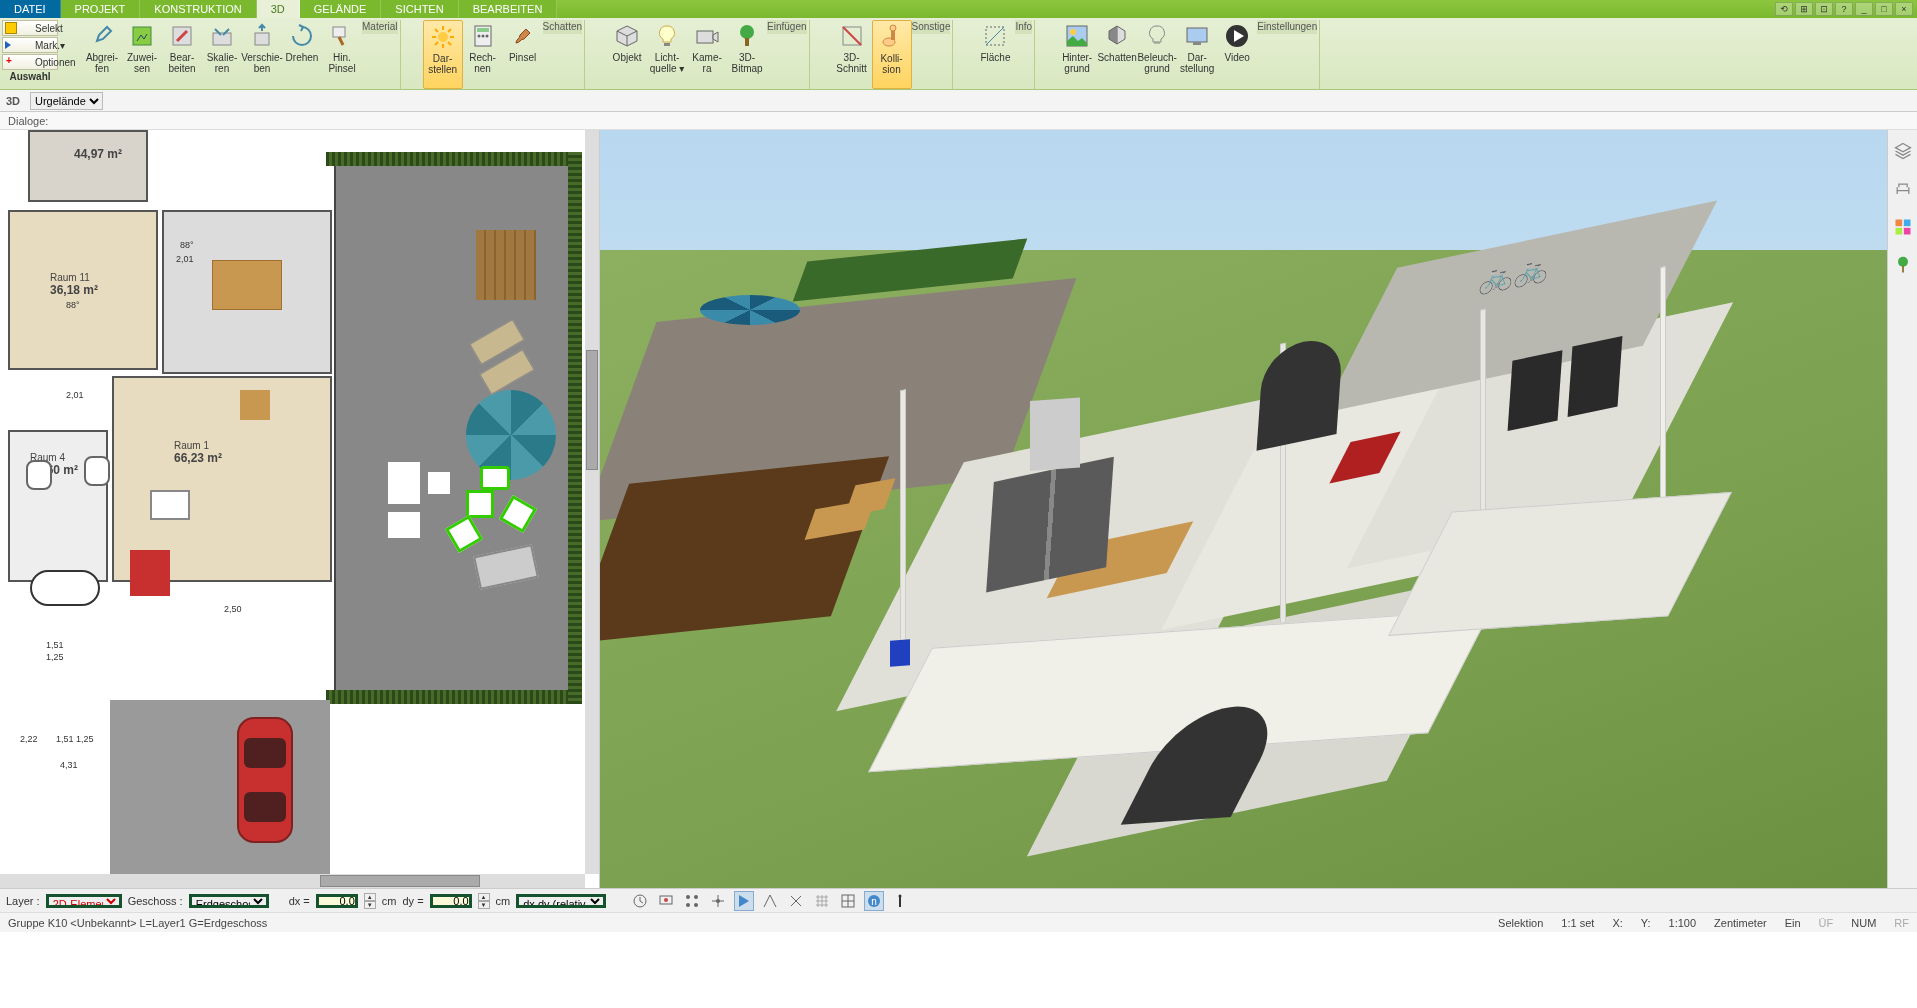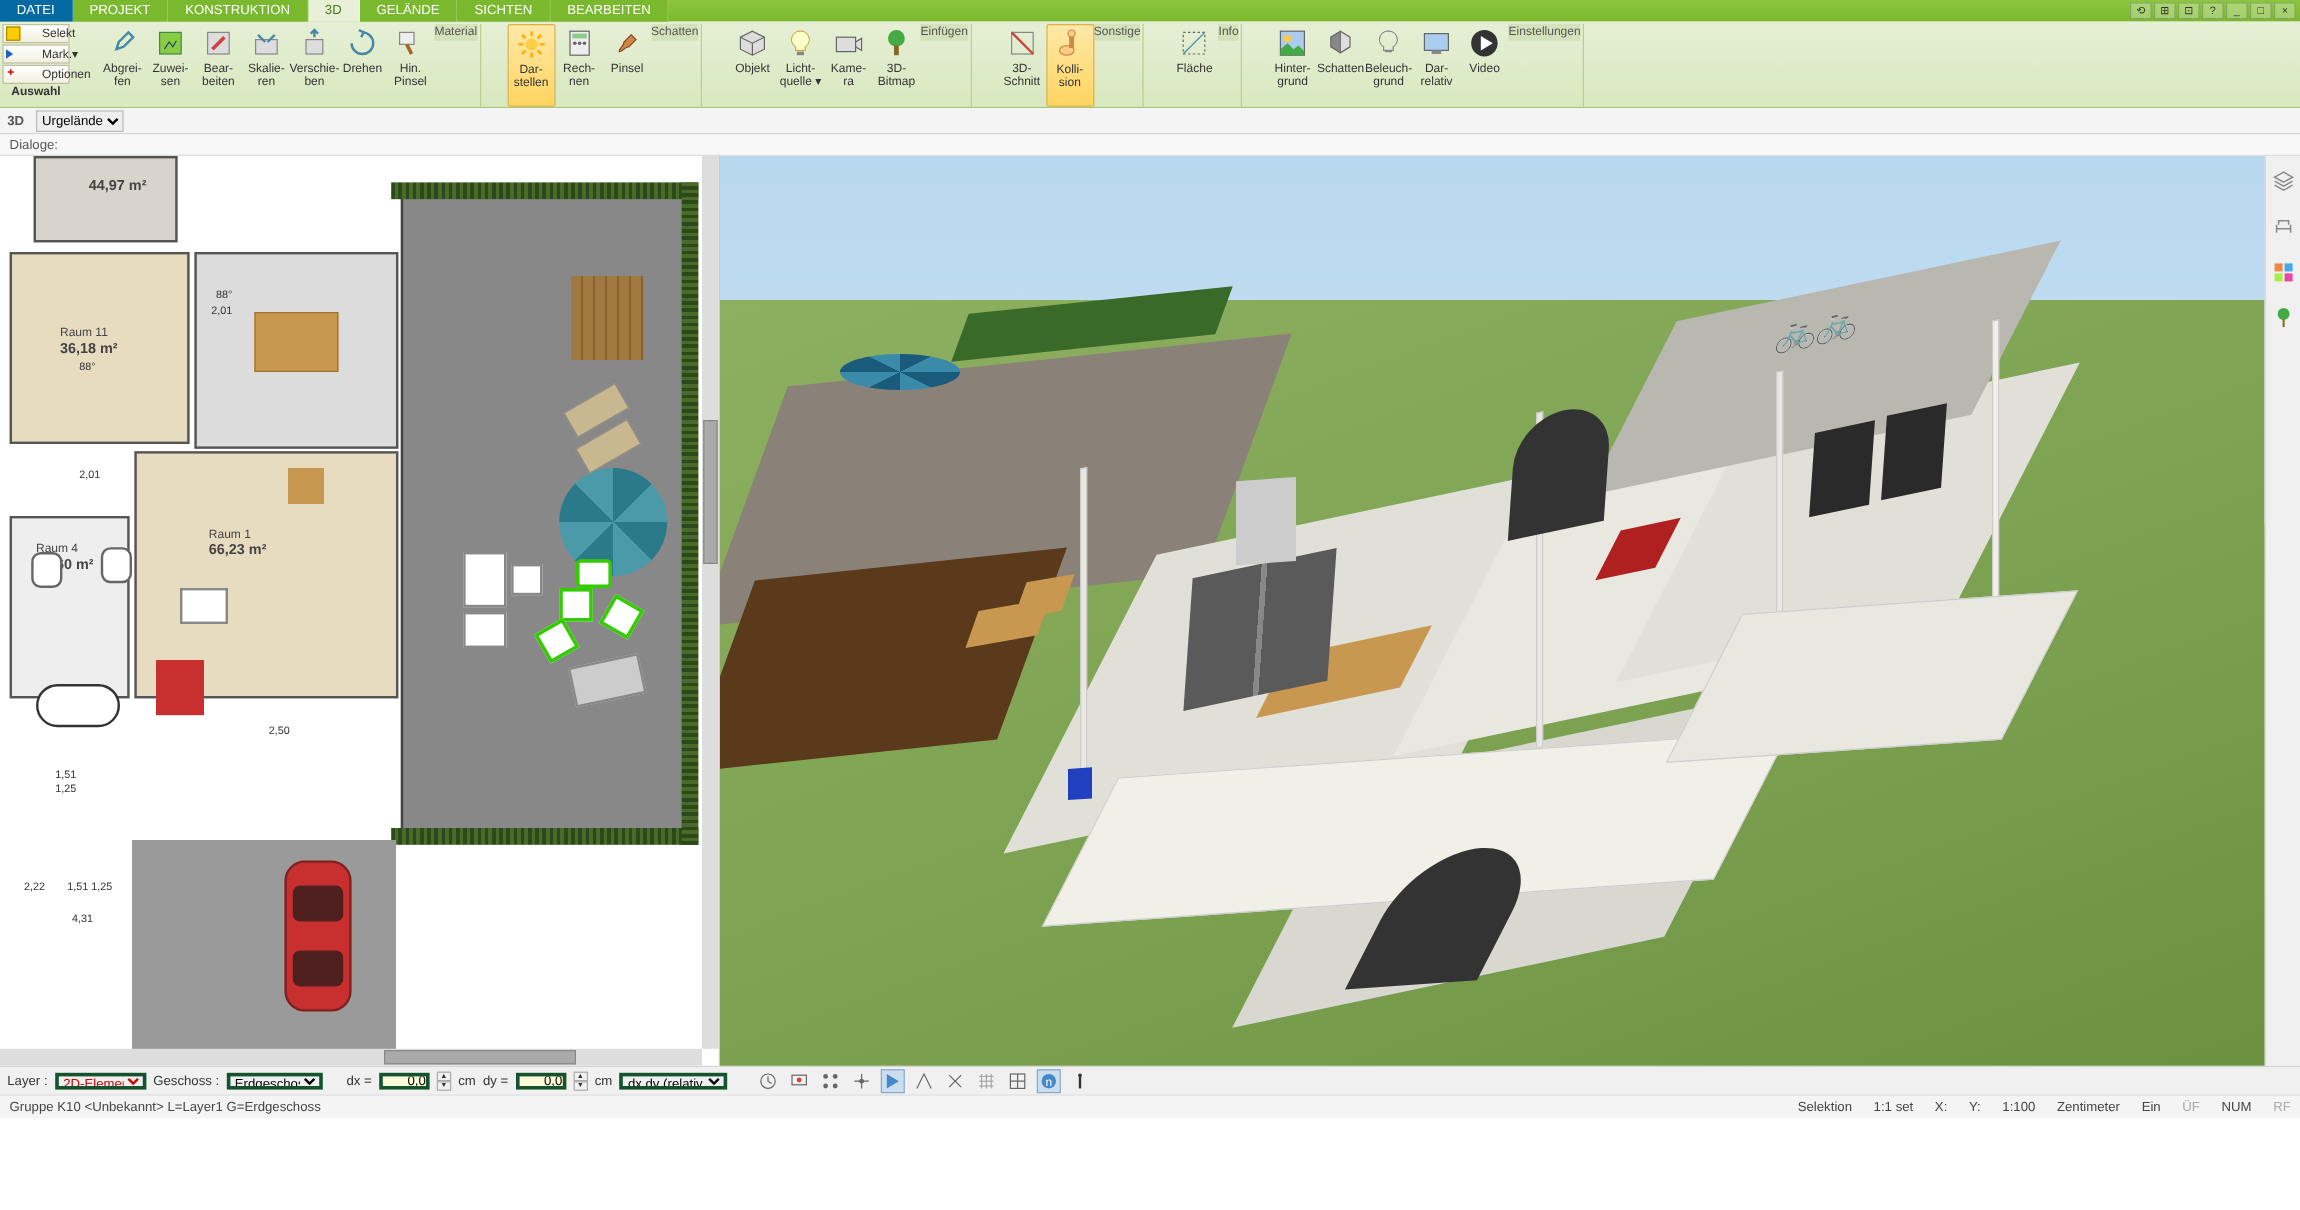--- a/index.html
+++ b/index.html
@@ -351,21 +351,21 @@
           <span>grund</span>
         </div>
         <div class="rbtn narrow">
           <div class="ico">
             <svg viewBox="0 0 26 26">
               <rect x="3" y="5" width="20" height="14" fill="#ace" stroke="#666"></rect>
               <rect x="9" y="19" width="8" height="3" fill="#888"></rect>
             </svg>
           </div>
           <span>Dar-</span>
-          <span>relativ</span>
+          <span>stellung</span>
         </div>
         <div class="rbtn narrow">
           <div class="ico">
             <svg viewBox="0 0 26 26">
               <circle cx="13" cy="13" r="11" fill="#333"></circle>
               <path d="M10 7l10 6-10 6z" fill="#fff"></path>
             </svg>
           </div>
           <span>Video</span>
           <span></span>

